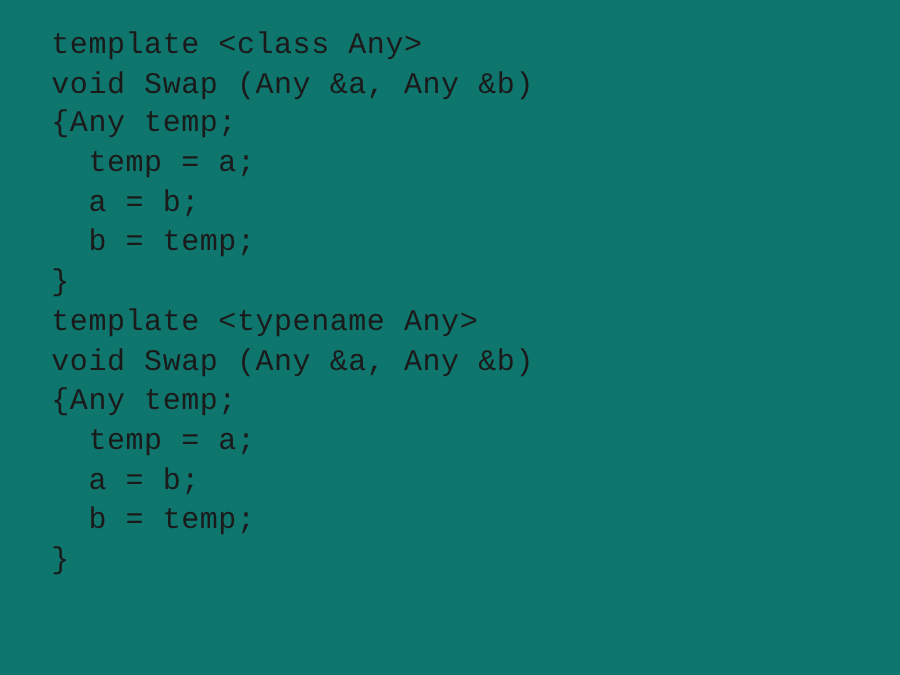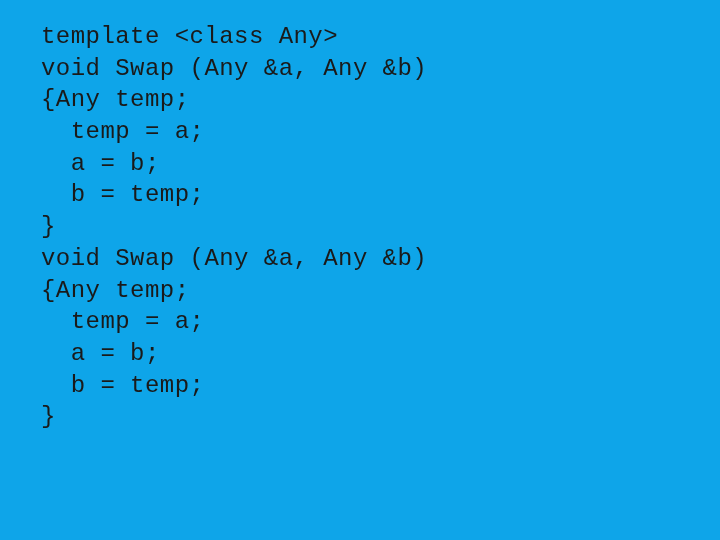--- a/index.html
+++ b/index.html
@@ -11,21 +11,21 @@
     width: 720px;
     height: 540px;
     background: #ffffcc;
     overflow: hidden;
     font-family: "Liberation Mono", "DejaVu Sans Mono", monospace;
   }
   #slide {
     position: relative;
     width: 720px;
     height: 540px;
-    background: #0ea5e9;
+    background: #0f766e;
     box-sizing: border-box;
   }
   #code-block {
     position: absolute;
     left: 41px;
     top: 21px;
     width: 660px;
   }
   .code-line {
     font-family: "Liberation Mono", "DejaVu Sans Mono", monospace;
@@ -43,20 +43,21 @@
 <div id="slide">
   <div id="code-block">
 
     <div class="code-line">template &lt;class Any&gt;</div>
     <div class="code-line">void Swap (Any &amp;a, Any &amp;b)</div>
     <div class="code-line">{Any temp;</div>
     <div class="code-line">  temp = a;</div>
     <div class="code-line">  a = b;</div>
     <div class="code-line">  b = temp;</div>
     <div class="code-line">}</div>
+    <div class="code-line">template &lt;typename Any&gt;</div>
     <div class="code-line">void Swap (Any &amp;a, Any &amp;b)</div>
     <div class="code-line">{Any temp;</div>
     <div class="code-line">  temp = a;</div>
     <div class="code-line">  a = b;</div>
     <div class="code-line">  b = temp;</div>
     <div class="code-line">}</div>
 
   </div>
 </div>
 

